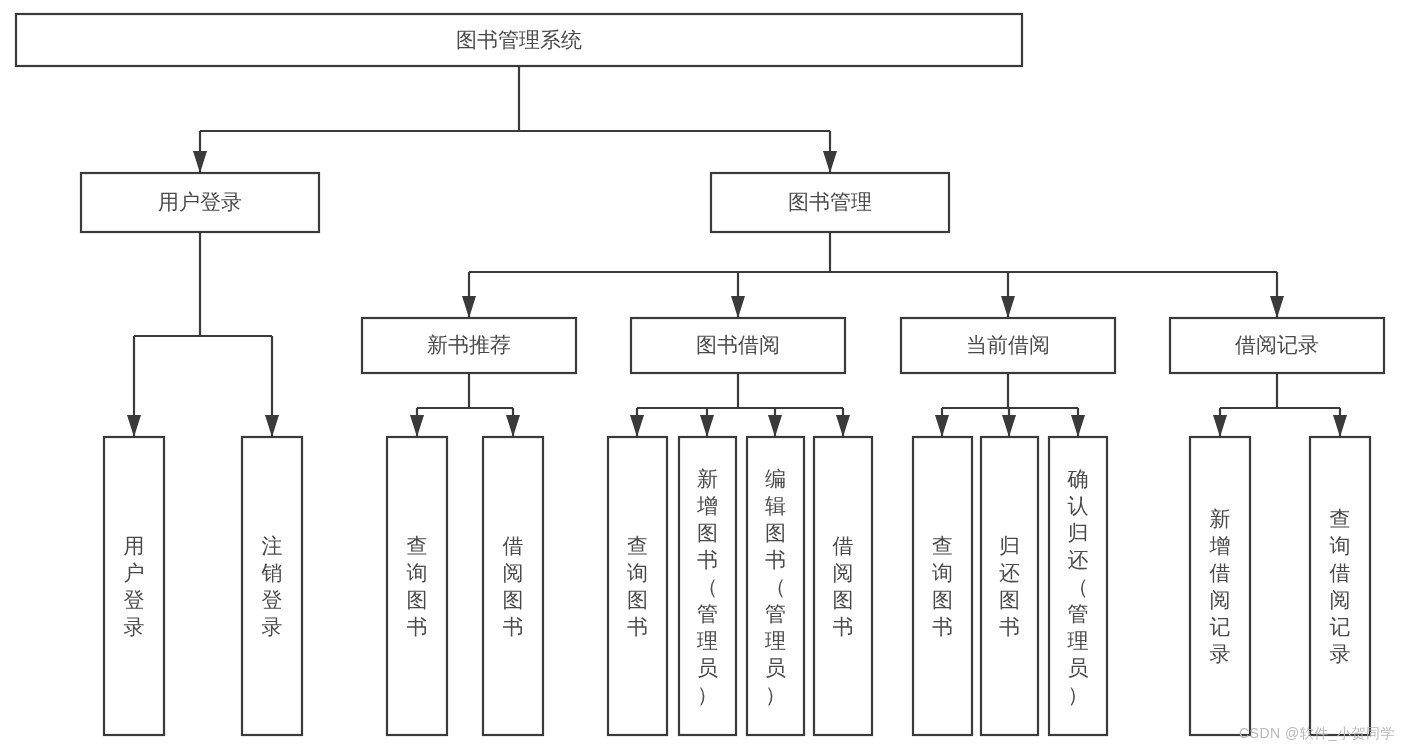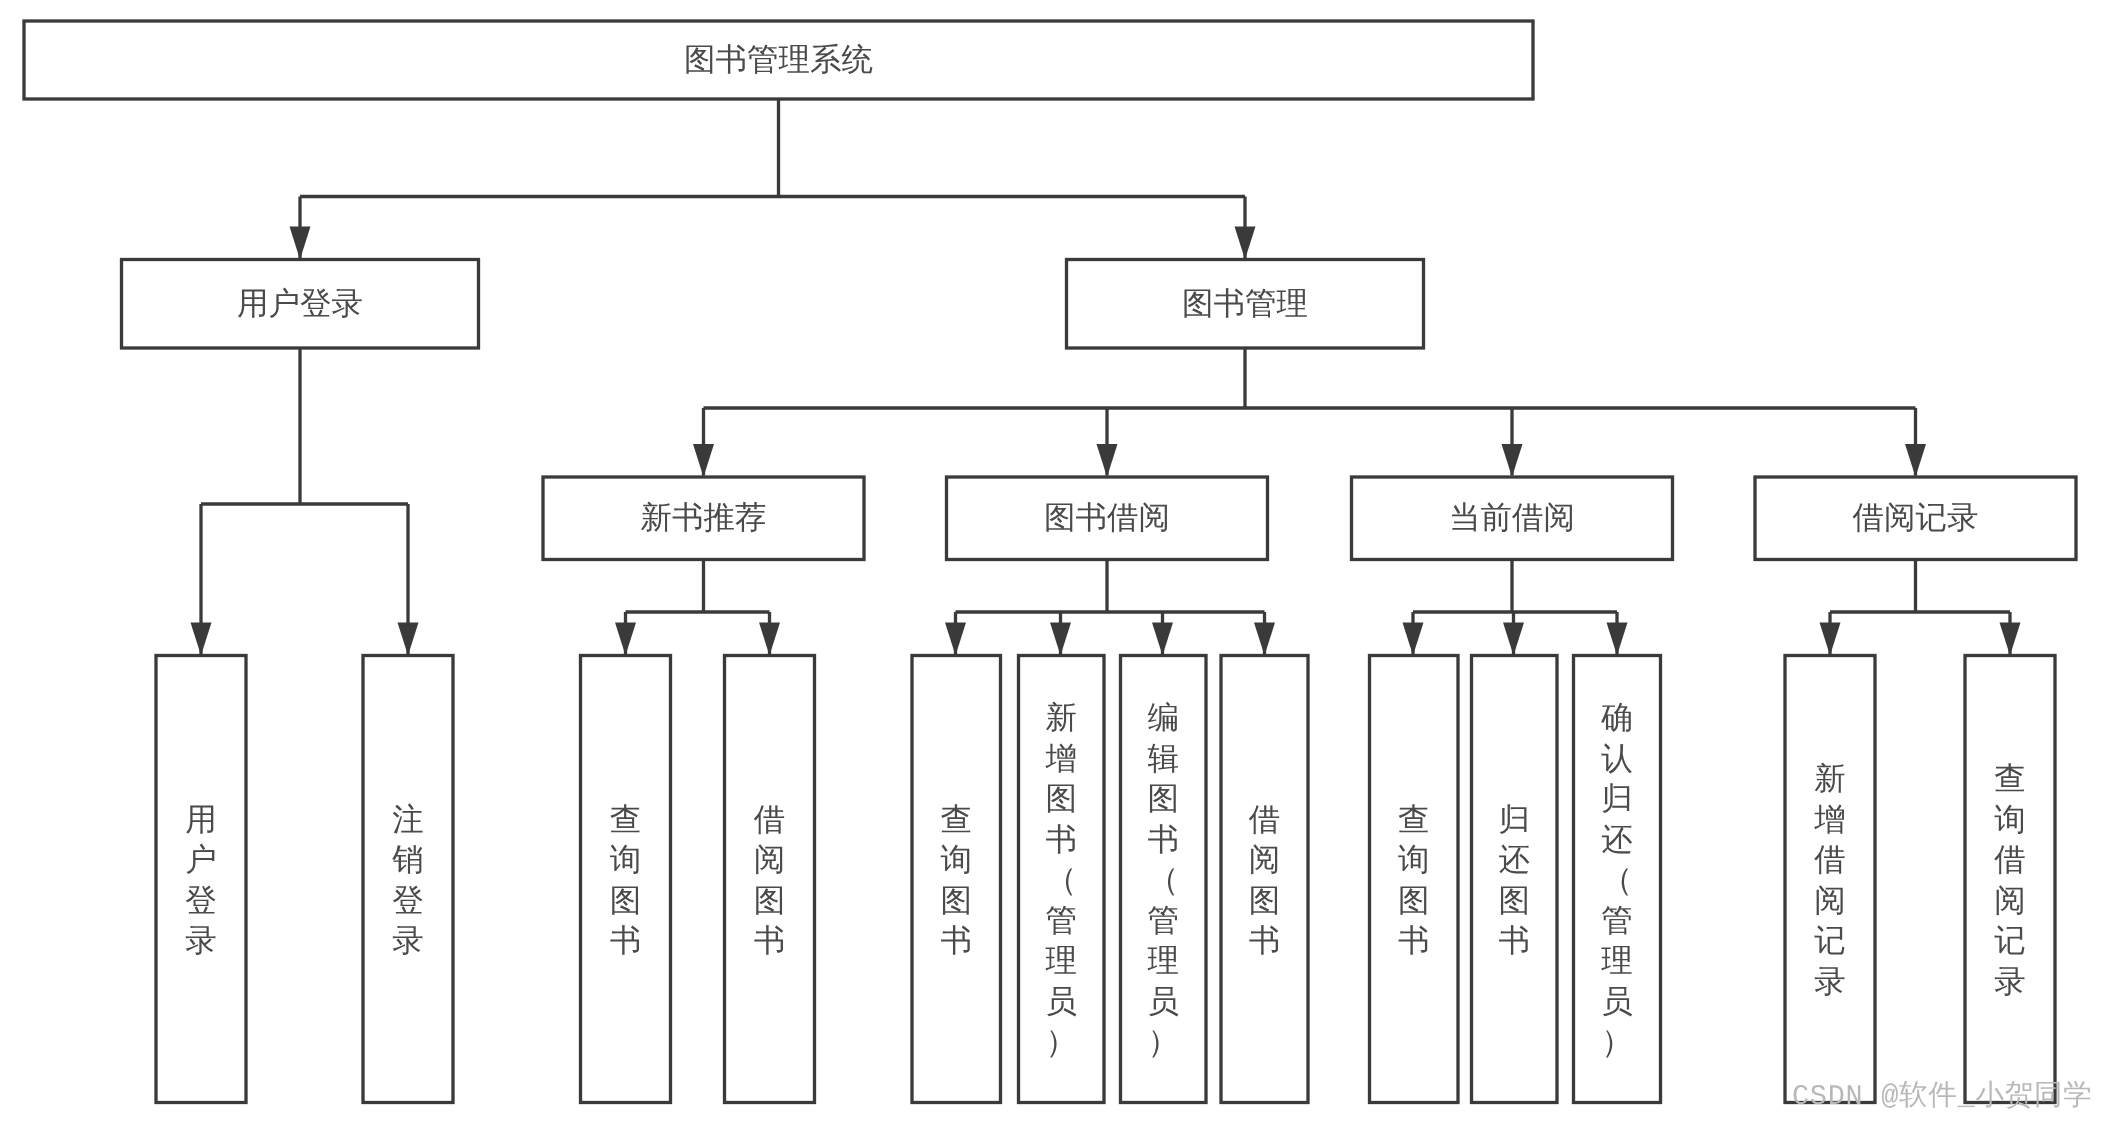--- a/index.html
+++ b/index.html
@@ -48,22 +48,22 @@
   .node-label-v {
     fill: #4a4a4a;
     font-family: "Liberation Sans", "DejaVu Sans", sans-serif;
     font-size: 21px;
     text-anchor: middle;
   }
   .watermark {
     position: absolute;
     right: 10px;
     bottom: 4px;
-    font-family: Liberation Mono, monospace;
-    font-size: 19px;
+    font-family: Liberation Sans, sans-serif;
+    font-size: 14px;
     color: #b8b8b8;
     white-space: nowrap;
     letter-spacing: 0.5px;
   }
 </style>
 </head>
 <body>
 
 <div id="canvas">
   <svg id="diagram" viewBox="0 0 1405 747">

